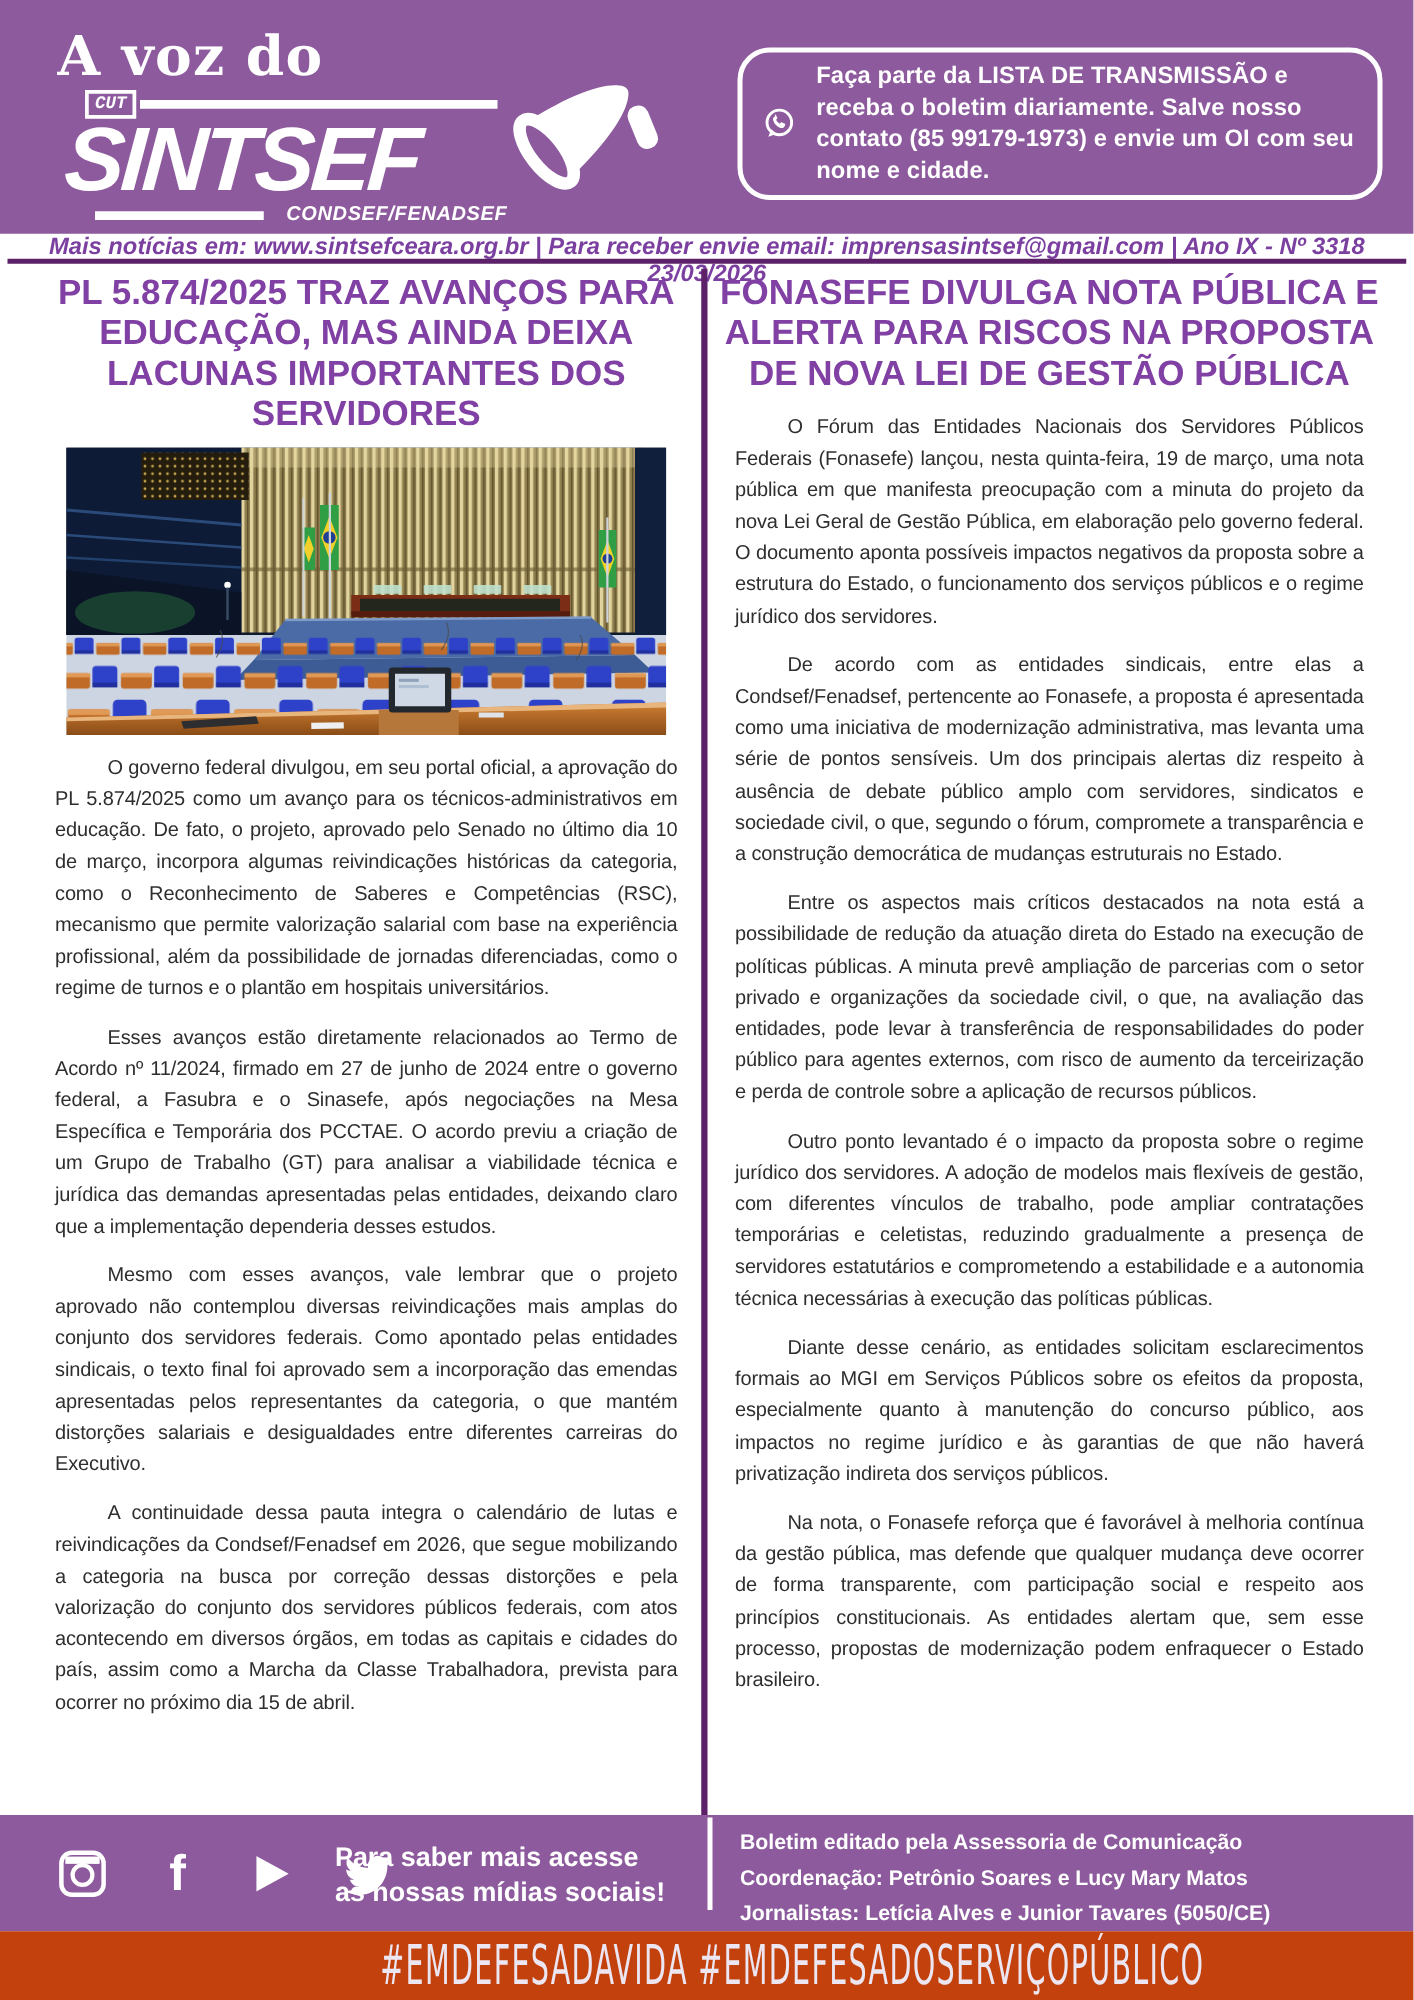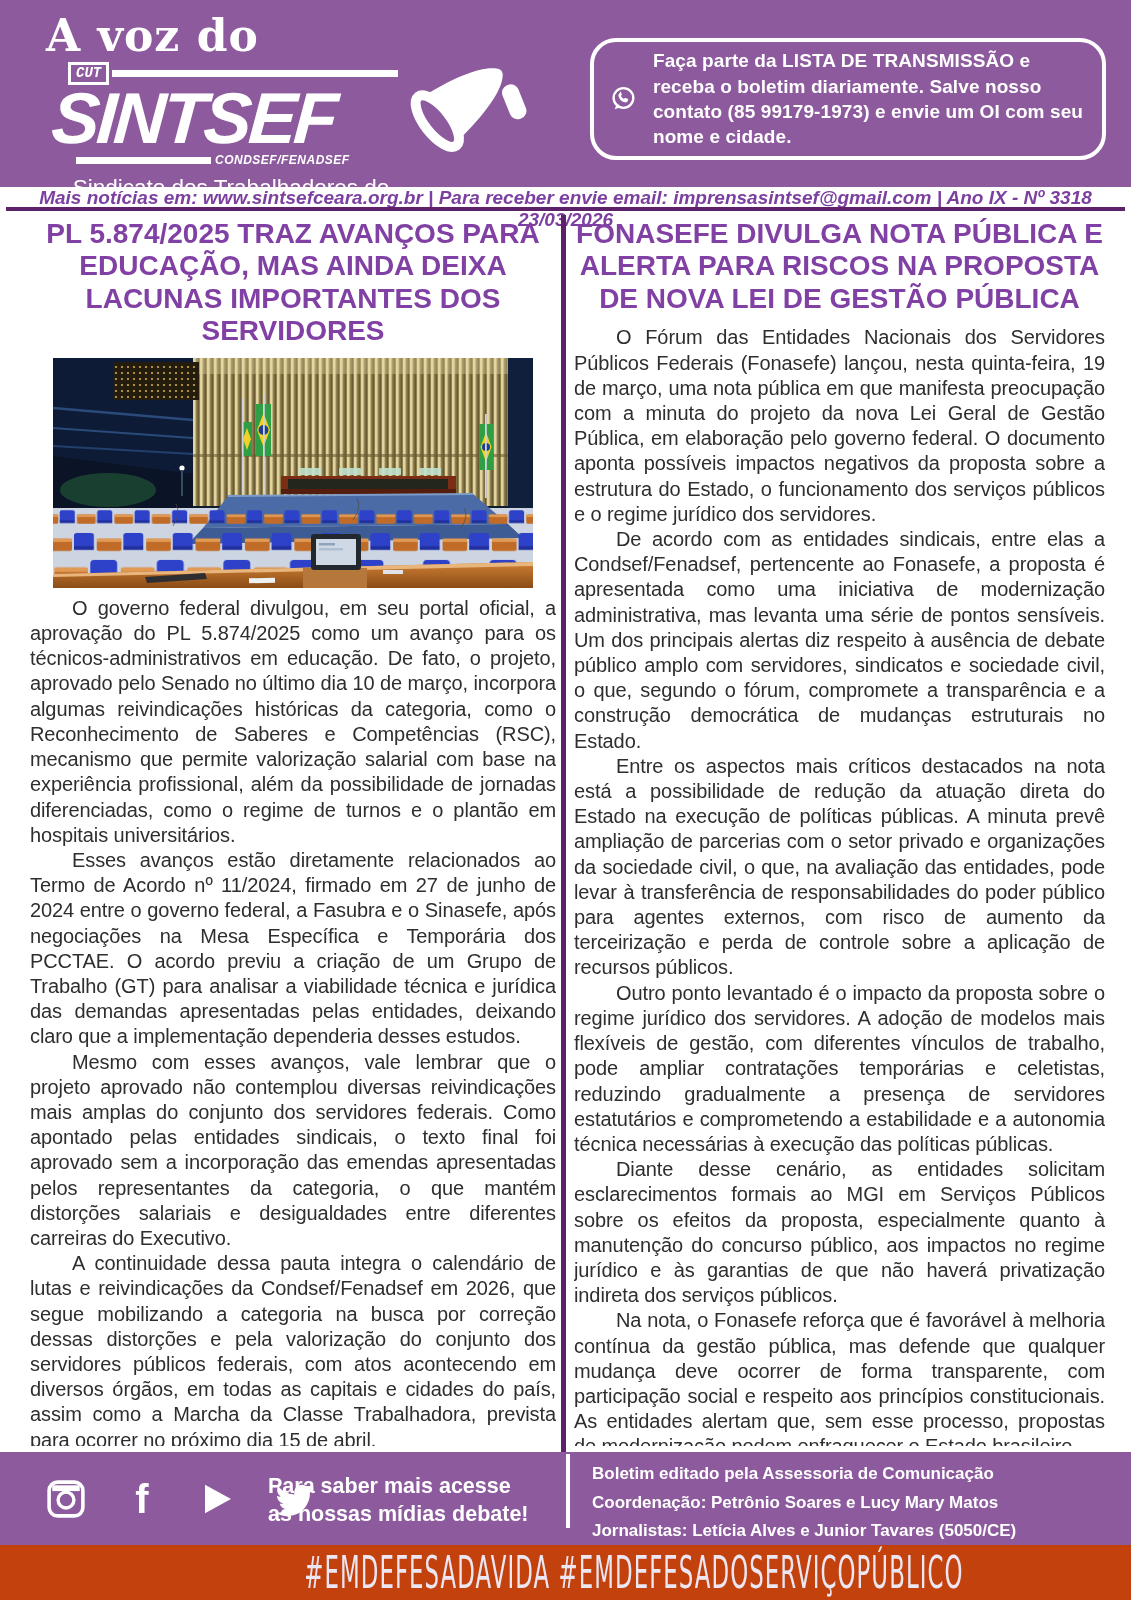--- a/index.html
+++ b/index.html
@@ -1,49 +1,49 @@
 <!DOCTYPE html>
 <html><head>
 <meta charset="utf-8">
 <style>
   html,body{margin:0;padding:0;background:#ffffff;}
   .page{position:relative;width:1131px;height:1600px;background:#ffffff;overflow:hidden;
         font-family:"Liberation Sans",sans-serif;}
 
   
   .header{position:absolute;left:0;top:0;width:1131px;height:187px;background:#8d5b9d;color:#fff;}
-  .brand{position:absolute;left:46px;top:14px;width:380px;}
+  .brand{position:absolute;left:46px;top:24px;width:380px;}
   .pretitle{font-family:"DejaVu Serif",serif;font-weight:bold;font-size:44px;letter-spacing:1px;line-height:1.0;}
   .cut-row{display:flex;align-items:center;margin:4px 0 0 22px;width:330px;font-family:Liberation Mono, monospace;}
   .cutbox{border:3px solid #fff;font-size:14px;font-weight:bold;font-style:italic;padding:0 5px;line-height:17px;}
   .cutbar{flex:1;height:7px;background:#fff;margin-left:3px;}
   .logo-main{font-weight:bold;font-style:italic;font-size:72px;line-height:0.92;letter-spacing:-3px;
              transform:skewX(-4deg);margin-left:6px;}
   .sub-row{display:flex;align-items:center;margin:2px 0 0 30px;width:330px;}
   .subbar{width:135px;height:7px;background:#fff;}
-  .subtext{font-size:12px;font-weight:bold;font-style:italic;letter-spacing:.5px;margin-left:4px;}
+  .subtext{font-size:16px;font-weight:bold;font-style:italic;letter-spacing:.5px;margin-left:18px;}
   .org{font-size:22.5px;font-weight:normal;line-height:1.22;margin-top:7px;text-align:center;width:370px;}
   .mega{position:absolute;left:392px;top:12px;}
   .wa-box{position:absolute;left:590px;top:38px;width:516px;height:122px;border:4px solid #fff;border-radius:26px;
           display:flex;align-items:center;padding:0 16px;box-sizing:border-box;gap:16px;}
   .wa-text{font-size:19px;font-weight:bold;line-height:1.33;letter-spacing:.1px;}
 
   
   .infobar{position:absolute;left:0;top:187px;width:1131px;height:22px;text-align:center;}
   .infobar span{font-size:19px;font-weight:bold;font-style:italic;color:#7b3fa0;line-height:22px;}
   .rule{position:absolute;left:6px;top:207px;width:1119px;height:4px;background:#5c2168;}
 
   
   .col{position:absolute;top:218px;height:1228px;overflow:hidden;}
   .col-left{left:30px;width:526px;}
   .col-right{left:574px;width:531px;}
   .vdivider{position:absolute;left:561px;top:215px;width:5px;height:1237px;background:#5c2168;}
   h2.headline{margin:0;font-size:28px;font-weight:bold;color:#8140a4;text-align:center;line-height:1.16;}
   .photo{width:480px;height:230px;margin:10px auto 2px auto;display:block;}
-  .body p{margin:0;font-size:20px;line-height:25.2px;color:#2e2e2e;text-align:justify;text-indent:42px;
+  .body p{margin:14px;font-size:16px;line-height:25.2px;color:#2e2e2e;text-align:justify;text-indent:42px;
           letter-spacing:-0.1px;}
   .col-right .body{margin-top:10px;}
   .col-left .body{margin-top:8px;}
 
   
   .footer{position:absolute;left:0;top:1452px;width:1131px;height:93px;background:#8d5b9d;color:#fff;}
   .social{position:absolute;left:46px;top:0;height:93px;display:flex;align-items:center;gap:36px;}
   .social .ic{display:flex;align-items:center;justify-content:center;width:40px;height:40px;cursor:pointer;}
   .fb{font-size:40px;font-weight:bold;line-height:36px;}
   .social-text{position:absolute;left:268px;top:20px;font-size:21.5px;font-weight:bold;line-height:28px;}
@@ -242,21 +242,21 @@
           </svg>
       </span>
       <span class="ic">
         <svg width="42" height="36" viewBox="0 0 32 28">
           <path fill="#ffffff" d="M32 5.5c-1.2.5-2.4.9-3.7 1.1a6.5 6.5 0 0 0 2.8-3.6c-1.2.7-2.6 1.3-4 1.6a6.3 6.3 0 0 0-10.9 4.3c0 .5 0 1 .1 1.4A18 18 0 0 1 3.3 3.7a6.3 6.3 0 0 0 2 8.4c-1 0-2-.3-2.9-.8v.1c0 3 2.2 5.6 5.1 6.2-.9.2-1.9.3-2.9.1a6.3 6.3 0 0 0 5.9 4.4A12.7 12.7 0 0 1 1 24.7a18 18 0 0 0 9.7 2.8c11.6 0 18-9.6 18-18v-.8c1.2-.9 2.3-2 3.3-3.2z"></path>
         </svg>
       </span>
     </div>
     <div class="social-text">
       <div>Para saber mais acesse</div>
-      <div>as nossas mídias debate!</div>
+      <div>as nossas mídias sociais!</div>
     </div>
     <div class="footer-divider"></div>
     <div class="credits">
       <div>Boletim editado pela Assessoria de Comunicação</div>
       <div>Coordenação: Petrônio Soares e Lucy Mary Matos</div>
       <div>Jornalistas: Letícia Alves e Junior Tavares (5050/CE)</div>
       <div>Estagiária de comunicação: Mariah Salvatore</div>
     </div>
   </div>
 

